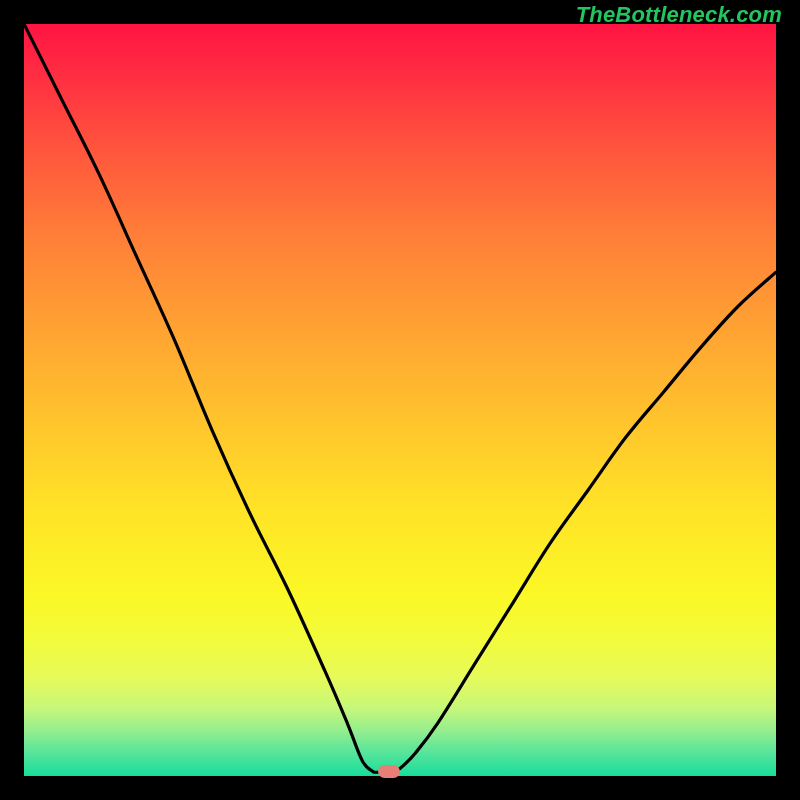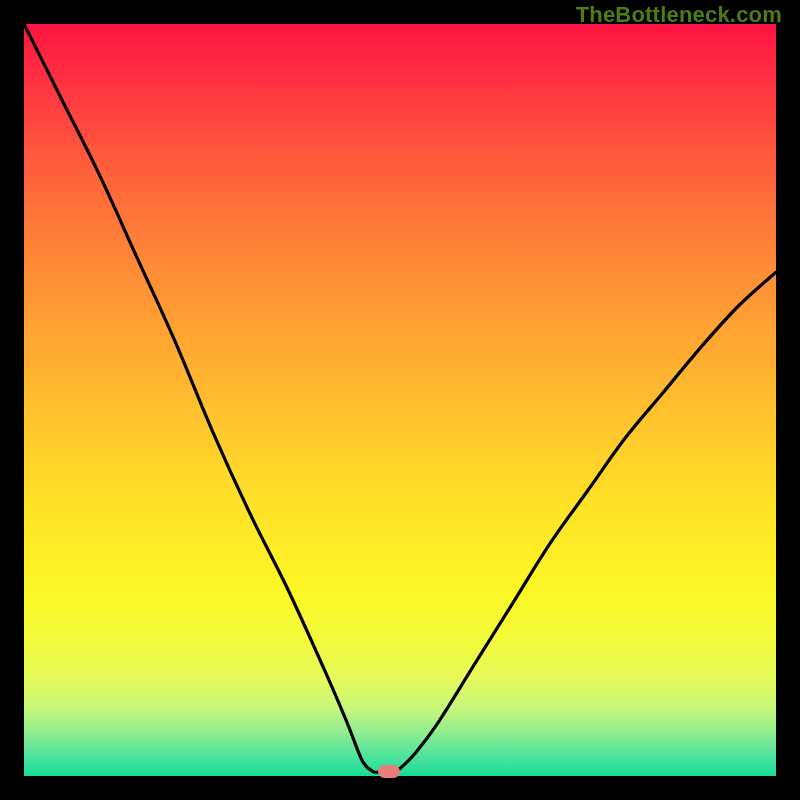--- a/index.html
+++ b/index.html
@@ -14,25 +14,26 @@
   .frame {
     position: relative;
     width: 800px;
     height: 800px;
     background: #000;
   }
   .watermark {
     position: absolute;
     top: 2px;
     right: 18px;
-    color: #4d7c0f;
+    color: #22c55e;
     font-size: 22px;
     font-weight: 600;
     letter-spacing: 0.2px;
     z-index: 10;
+    font-style: italic;
   }
   .plot-area {
     position: absolute;
     left: 24px;
     top: 24px;
     width: 752px;
     height: 752px;
     
     background: linear-gradient(to bottom,
       #ff1442 0%,

